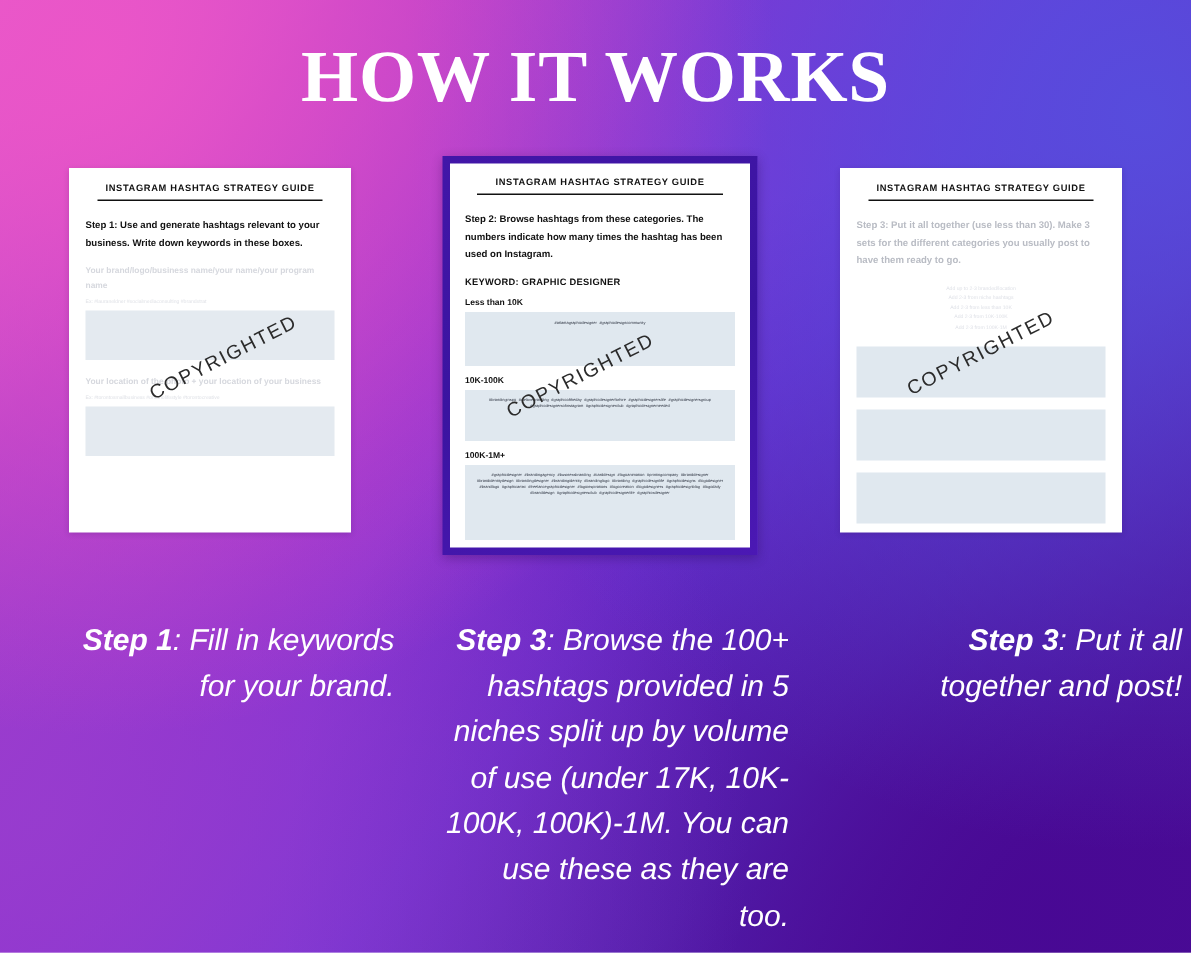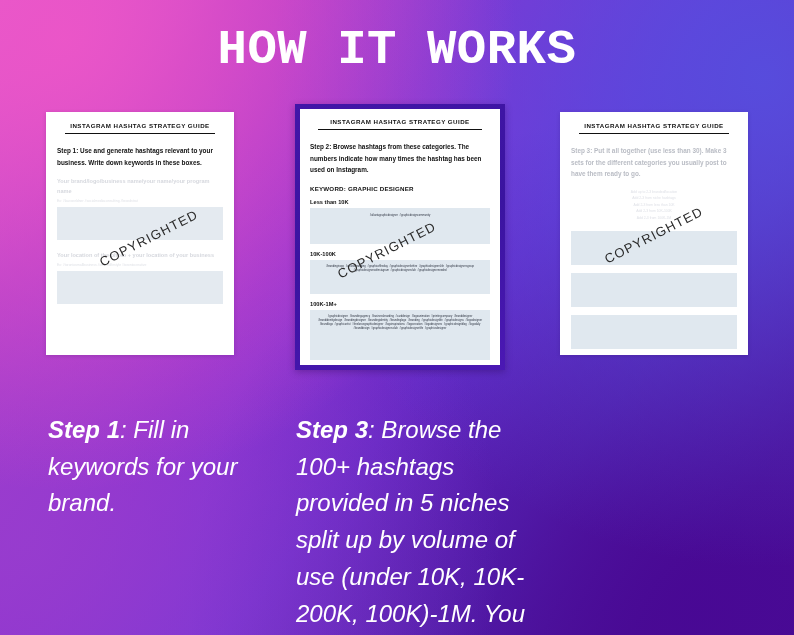--- a/index.html
+++ b/index.html
@@ -28,21 +28,21 @@
   .title {
     position: absolute;
     left: 0;
     top: 22px;
     width: 794px;
     text-align: center;
     font-size: 49px;
     font-weight: bold;
     letter-spacing: 0.5px;
     color: #ffffff;
-    font-family: Liberation Mono, monospace;
+    font-family: Liberation Serif, serif;
   }
 
   
   .card {
     position: absolute;
     background: #ffffff;
     box-sizing: border-box;
     overflow: hidden;
   }
   #card1 {
@@ -184,24 +184,25 @@
     font-family: "Liberation Sans", sans-serif;
   }
   #wm1 { left: 97px;  top: 256px; }
   #wm2 { left: 335px; top: 268px; }
   #wm3 { left: 602px; top: 253px; }
 
   
   .caption {
     position: absolute;
     color: #ffffff;
-    font-size: 24px;
+    font-size: 20px;
     line-height: 1.53;
     font-style: italic;
     font-family: "Liberation Sans", sans-serif;
+    text-align: right;
   }
   .caption b {
     font-style: italic;
     font-weight: bold;
   }
   #cap1 { left: 48px;  top: 412px; width: 215px; }
   #cap2 { left: 296px; top: 412px; width: 230px; }
   #cap3 { left: 568px; top: 412px; width: 220px; }
 </style>
 </head>
@@ -269,16 +270,19 @@
     <div class="slotbox"></div>
     <div class="slotbox"></div>
     <div class="slotbox"></div>
   </div>
   <div class="wm" id="wm3">COPYRIGHTED</div>
 
   <div class="caption" id="cap1">
     <b>Step 1</b><span>: Fill in keywords for your brand.</span>
   </div>
   <div class="caption" id="cap2">
-    <b>Step 3</b><span>: Browse the 100+ hashtags provided in 5 niches split up by volume of use (under 10K, 10K-200K, 100K)-1M. You can use these as they are too.</span>
+    <b>Step 3</b><span>: Browse the 100+ hashtags provided in 5 niches split up by volume of use (under 17K, 10K-100K, 100K)-1M. You can use these as they are too.</span>
+  </div>
+  <div class="caption" id="cap3">
+    <b>Step 3</b><span>: Put it all together and post!</span>
   </div>
 
 </div>
 
 </body></html>

